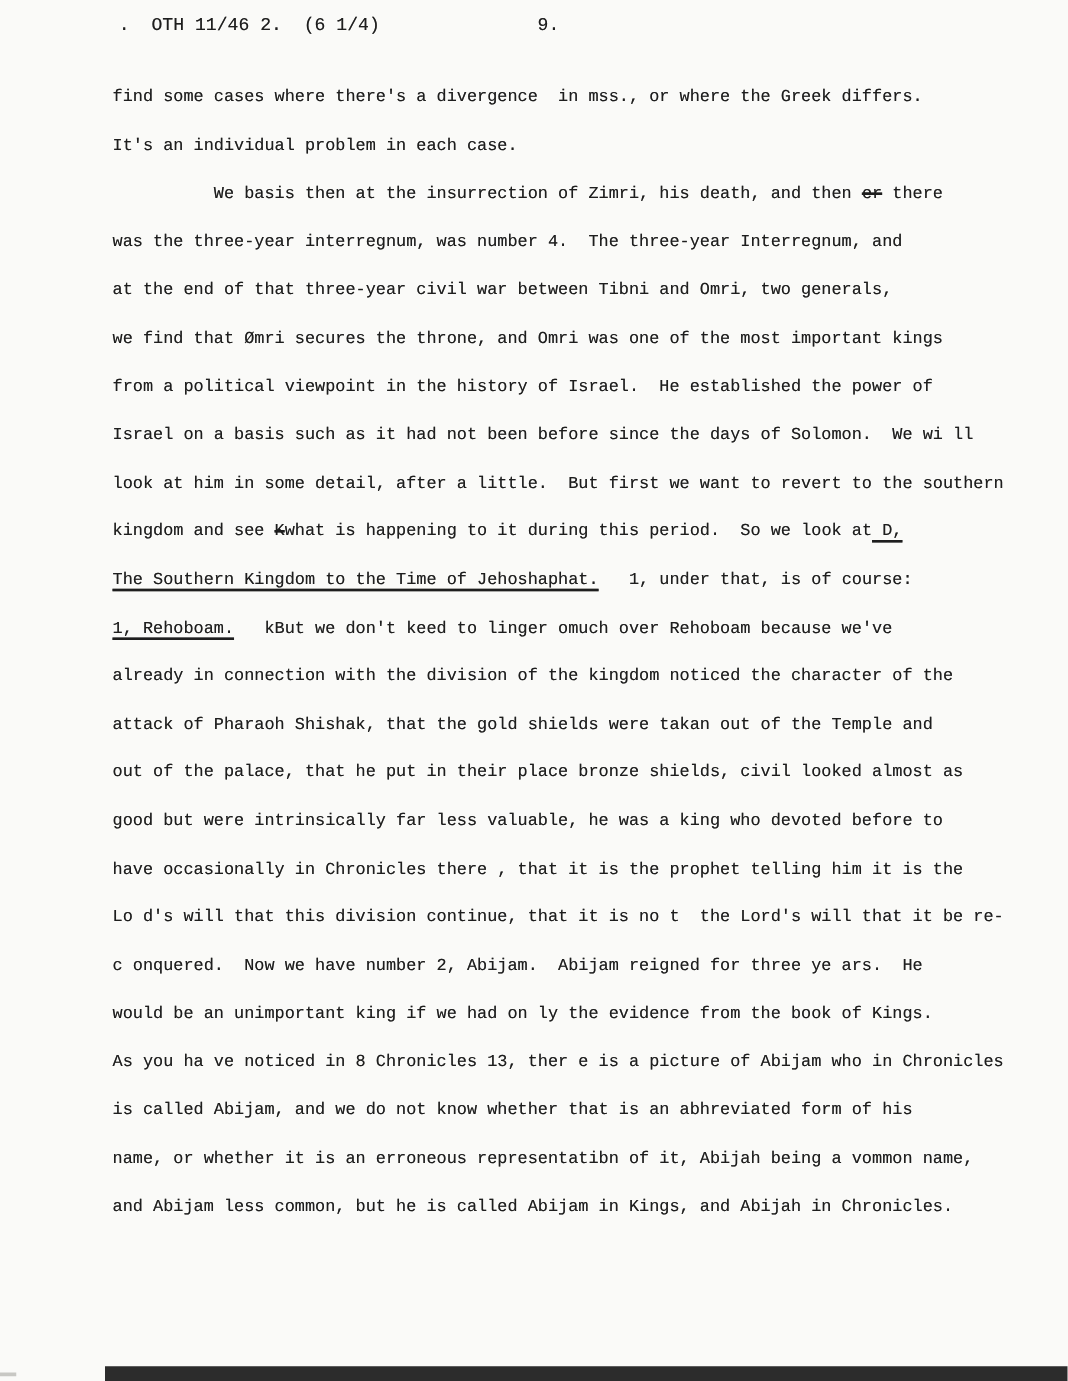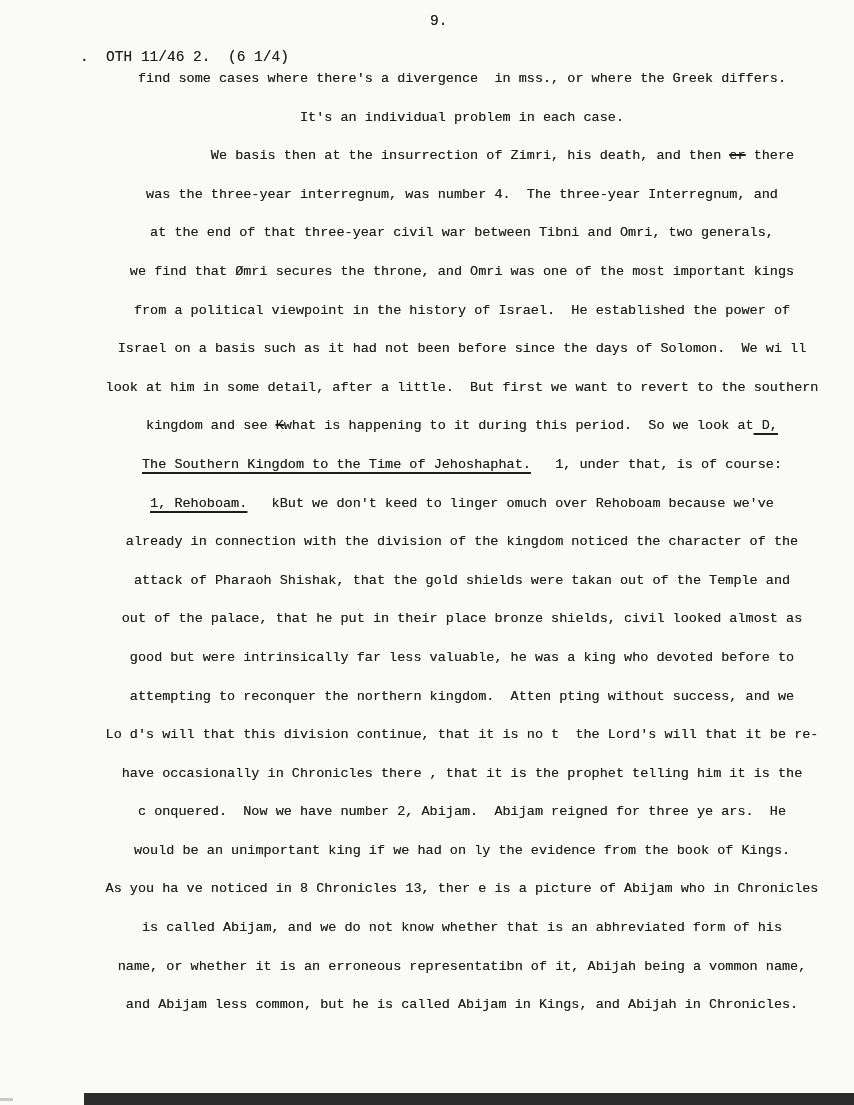--- a/index.html
+++ b/index.html
@@ -5,23 +5,23 @@
   html,body{margin:0;padding:0;}
   body{
     width:854px;height:1105px;position:relative;overflow:hidden;
     background:#fafaf8;
     font-family:"Liberation Mono","DejaVu Sans Mono",monospace;
     color:#1e1e1e;
   }
   .page{position:absolute;inset:0;}
   .header{position:absolute;top:13px;left:0;right:0;height:26px;font-size:14.5px;
     text-shadow:0 0 .4px rgba(0,0,0,.55);}
-  .header .ref{position:absolute;left:80px;top:0;white-space:pre;margin-top:36px;}
+  .header .ref{position:absolute;left:95px;top:0;white-space:pre;}
   .header .pagenum{position:absolute;left:430px;top:0;}
-  .doc-body{position:absolute;left:90px;top:60px;right:20px;text-align:center;}
+  .doc-body{position:absolute;left:90px;top:60px;right:20px;}
   .line{
     white-space:pre;font-size:13.5px;line-height:38.6px;height:38.6px;
     letter-spacing:0px;text-shadow:0 0 .4px rgba(0,0,0,.55);
   }
   .u{text-decoration:underline;text-underline-offset:4px;text-decoration-thickness:1.6px;}
   .st{text-decoration:line-through;text-decoration-thickness:1.6px;}
   .bottom-bar{position:absolute;left:84px;right:0;bottom:0;height:12px;}
   .left-tick{position:absolute;left:0;bottom:4px;width:13px;height:3px;}
 </style>
 </head>
@@ -42,23 +42,22 @@
       <div class="line"><span>from a political viewpoint in the history of Israel.  He established the power of</span></div>
       <div class="line"><span>Israel on a basis such as it had not been before since the days of Solomon.  We wi ll</span></div>
       <div class="line"><span>look at him in some detail, after a little.  But first we want to revert to the southern</span></div>
       <div class="line"><span>kingdom and see </span><span class="st">K</span><span>what is happening to it during this period.  So we look at</span><span class="u"> D,</span></div>
       <div class="line"><span class="u">The Southern Kingdom to the Time of Jehoshaphat.</span><span>   1, under that, is of course:</span></div>
       <div class="line"><span class="u">1, Rehoboam.</span><span>   kBut we don't keed to linger omuch over Rehoboam because we've</span></div>
       <div class="line"><span>already in connection with the division of the kingdom noticed the character of the</span></div>
       <div class="line"><span>attack of Pharaoh Shishak, that the gold shields were takan out of the Temple and</span></div>
       <div class="line"><span>out of the palace, that he put in their place bronze shields, civil looked almost as</span></div>
       <div class="line"><span>good but were intrinsically far less valuable, he was a king who devoted before to</span></div>
-      <div class="line"><span>attempting to reconquer the northern kingdom.  Atten pting without success, and we</span></div>
+      <div class="line"><span>have occasionally in Chronicles there , that it is the prophet telling him it is the</span></div>
       <div class="line"><span>Lo d's will that this division continue, that it is no t  the Lord's will that it be re-</span></div>
-      <div class="line"><span>have occasionally in Chronicles there , that it is the prophet telling him it is the</span></div>
       <div class="line"><span>c onquered.  Now we have number 2, Abijam.  Abijam reigned for three ye ars.  He</span></div>
       <div class="line"><span>would be an unimportant king if we had on ly the evidence from the book of Kings.</span></div>
       <div class="line"><span>As you ha ve noticed in 8 Chronicles 13, ther e is a picture of Abijam who in Chronicles</span></div>
       <div class="line"><span>is called Abijam, and we do not know whether that is an abhreviated form of his</span></div>
       <div class="line"><span>name, or whether it is an erroneous representatibn of it, Abijah being a vommon name,</span></div>
       <div class="line"><span>and Abijam less common, but he is called Abijam in Kings, and Abijah in Chronicles.</span></div>
     </div>
   <div class="bottom-bar" style="background: rgb(44, 44, 44);"></div>
   <div class="left-tick" style="background: rgb(200, 200, 196);"></div>
 </div>

